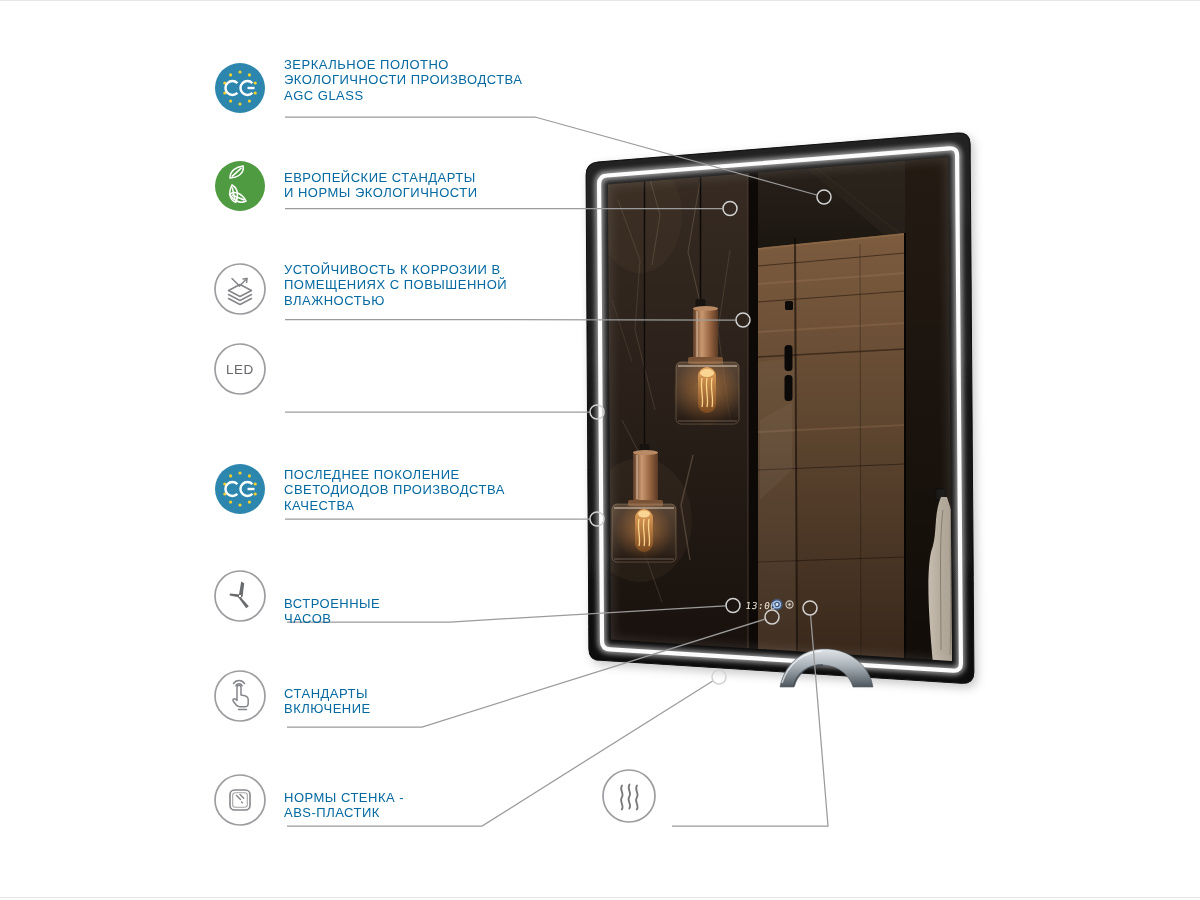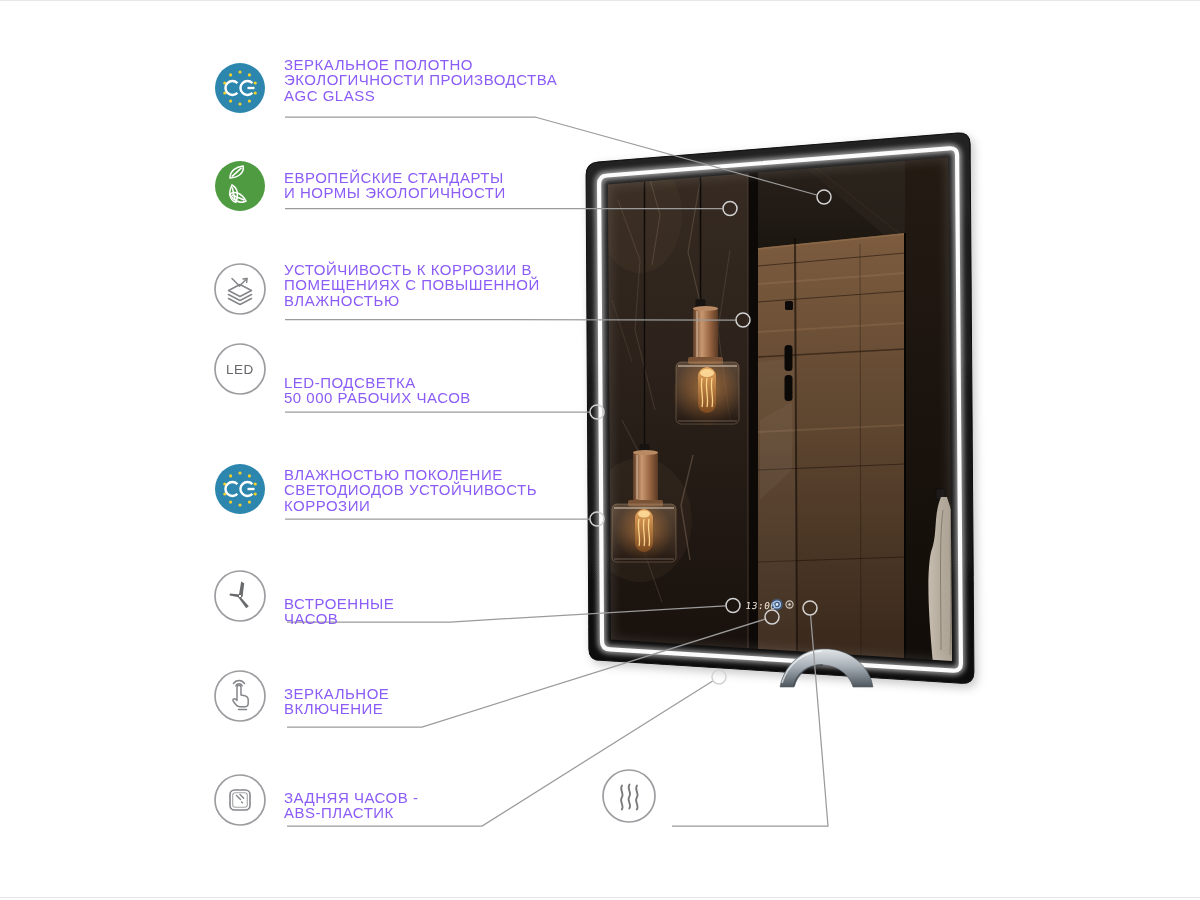--- a/index.html
+++ b/index.html
@@ -1,20 +1,20 @@
 <!DOCTYPE html>
 <html><head>
 <meta charset="utf-8">
 <style>
   html,body{margin:0;padding:0;}
   body{width:1200px;height:900px;background:#ffffff;font-family:"Liberation Sans",sans-serif;}
   .canvas{position:relative;width:1200px;height:900px;background:#ffffff;overflow:hidden;}
   svg.scene{position:absolute;left:0;top:0;}
   .feat-icon{position:absolute;}
-  .txt{position:absolute;color:#8b5cf6;font-size:15px;line-height:15.3px;letter-spacing:.5px;font-weight:normal;}
+  .txt{position:absolute;color:#0369a1;font-size:13px;line-height:15.3px;letter-spacing:.5px;font-weight:normal;}
   .txt .line{white-space:nowrap;}
   .edge{position:absolute;left:0;width:1200px;height:1px;background:#e7e7e7;}
 </style>
 </head>
 <body>
 
 <div class="canvas">
 
   <svg class="scene" width="1200" height="900" viewBox="0 0 1200 900">
     <defs>
@@ -388,42 +388,38 @@
     <div class="line">ЕВРОПЕЙСКИЕ СТАНДАРТЫ</div>
     <div class="line">И НОРМЫ ЭКОЛОГИЧНОСТИ</div>
   </div>
 
   <div class="txt" style="left:284px;top:262px">
     <div class="line">УСТОЙЧИВОСТЬ К КОРРОЗИИ В</div>
     <div class="line">ПОМЕЩЕНИЯХ С ПОВЫШЕННОЙ</div>
     <div class="line">ВЛАЖНОСТЬЮ</div>
   </div>
 
-  <div class="txt" style="left:284px;top:375px">
-    <div class="line">LED-ПОДСВЕТКА</div>
-    <div class="line">50 000 РАБОЧИХ ЧАСОВ</div>
-  </div>
 
   <div class="txt" style="left:284px;top:467px">
-    <div class="line">ВЛАЖНОСТЬЮ ПОКОЛЕНИЕ</div>
-    <div class="line">СВЕТОДИОДОВ УСТОЙЧИВОСТЬ</div>
-    <div class="line">КОРРОЗИИ</div>
+    <div class="line">ПОСЛЕДНЕЕ ПОКОЛЕНИЕ</div>
+    <div class="line">СВЕТОДИОДОВ ПРОИЗВОДСТВА</div>
+    <div class="line">КАЧЕСТВА</div>
   </div>
 
   <div class="txt" style="left:284px;top:596px">
     <div class="line">ВСТРОЕННЫЕ</div>
     <div class="line">ЧАСОВ</div>
   </div>
 
   <div class="txt" style="left:284px;top:686px">
-    <div class="line">ЗЕРКАЛЬНОЕ</div>
+    <div class="line">СТАНДАРТЫ</div>
     <div class="line">ВКЛЮЧЕНИЕ</div>
   </div>
 
   <div class="txt" style="left:284px;top:790px">
-    <div class="line">ЗАДНЯЯ ЧАСОВ -</div>
+    <div class="line">НОРМЫ СТЕНКА -</div>
     <div class="line">ABS-ПЛАСТИК</div>
   </div>
 
 
   <div class="edge" style="top:0"></div>
   <div class="edge" style="top:897px"></div>
 </div>
 
 </body></html>

